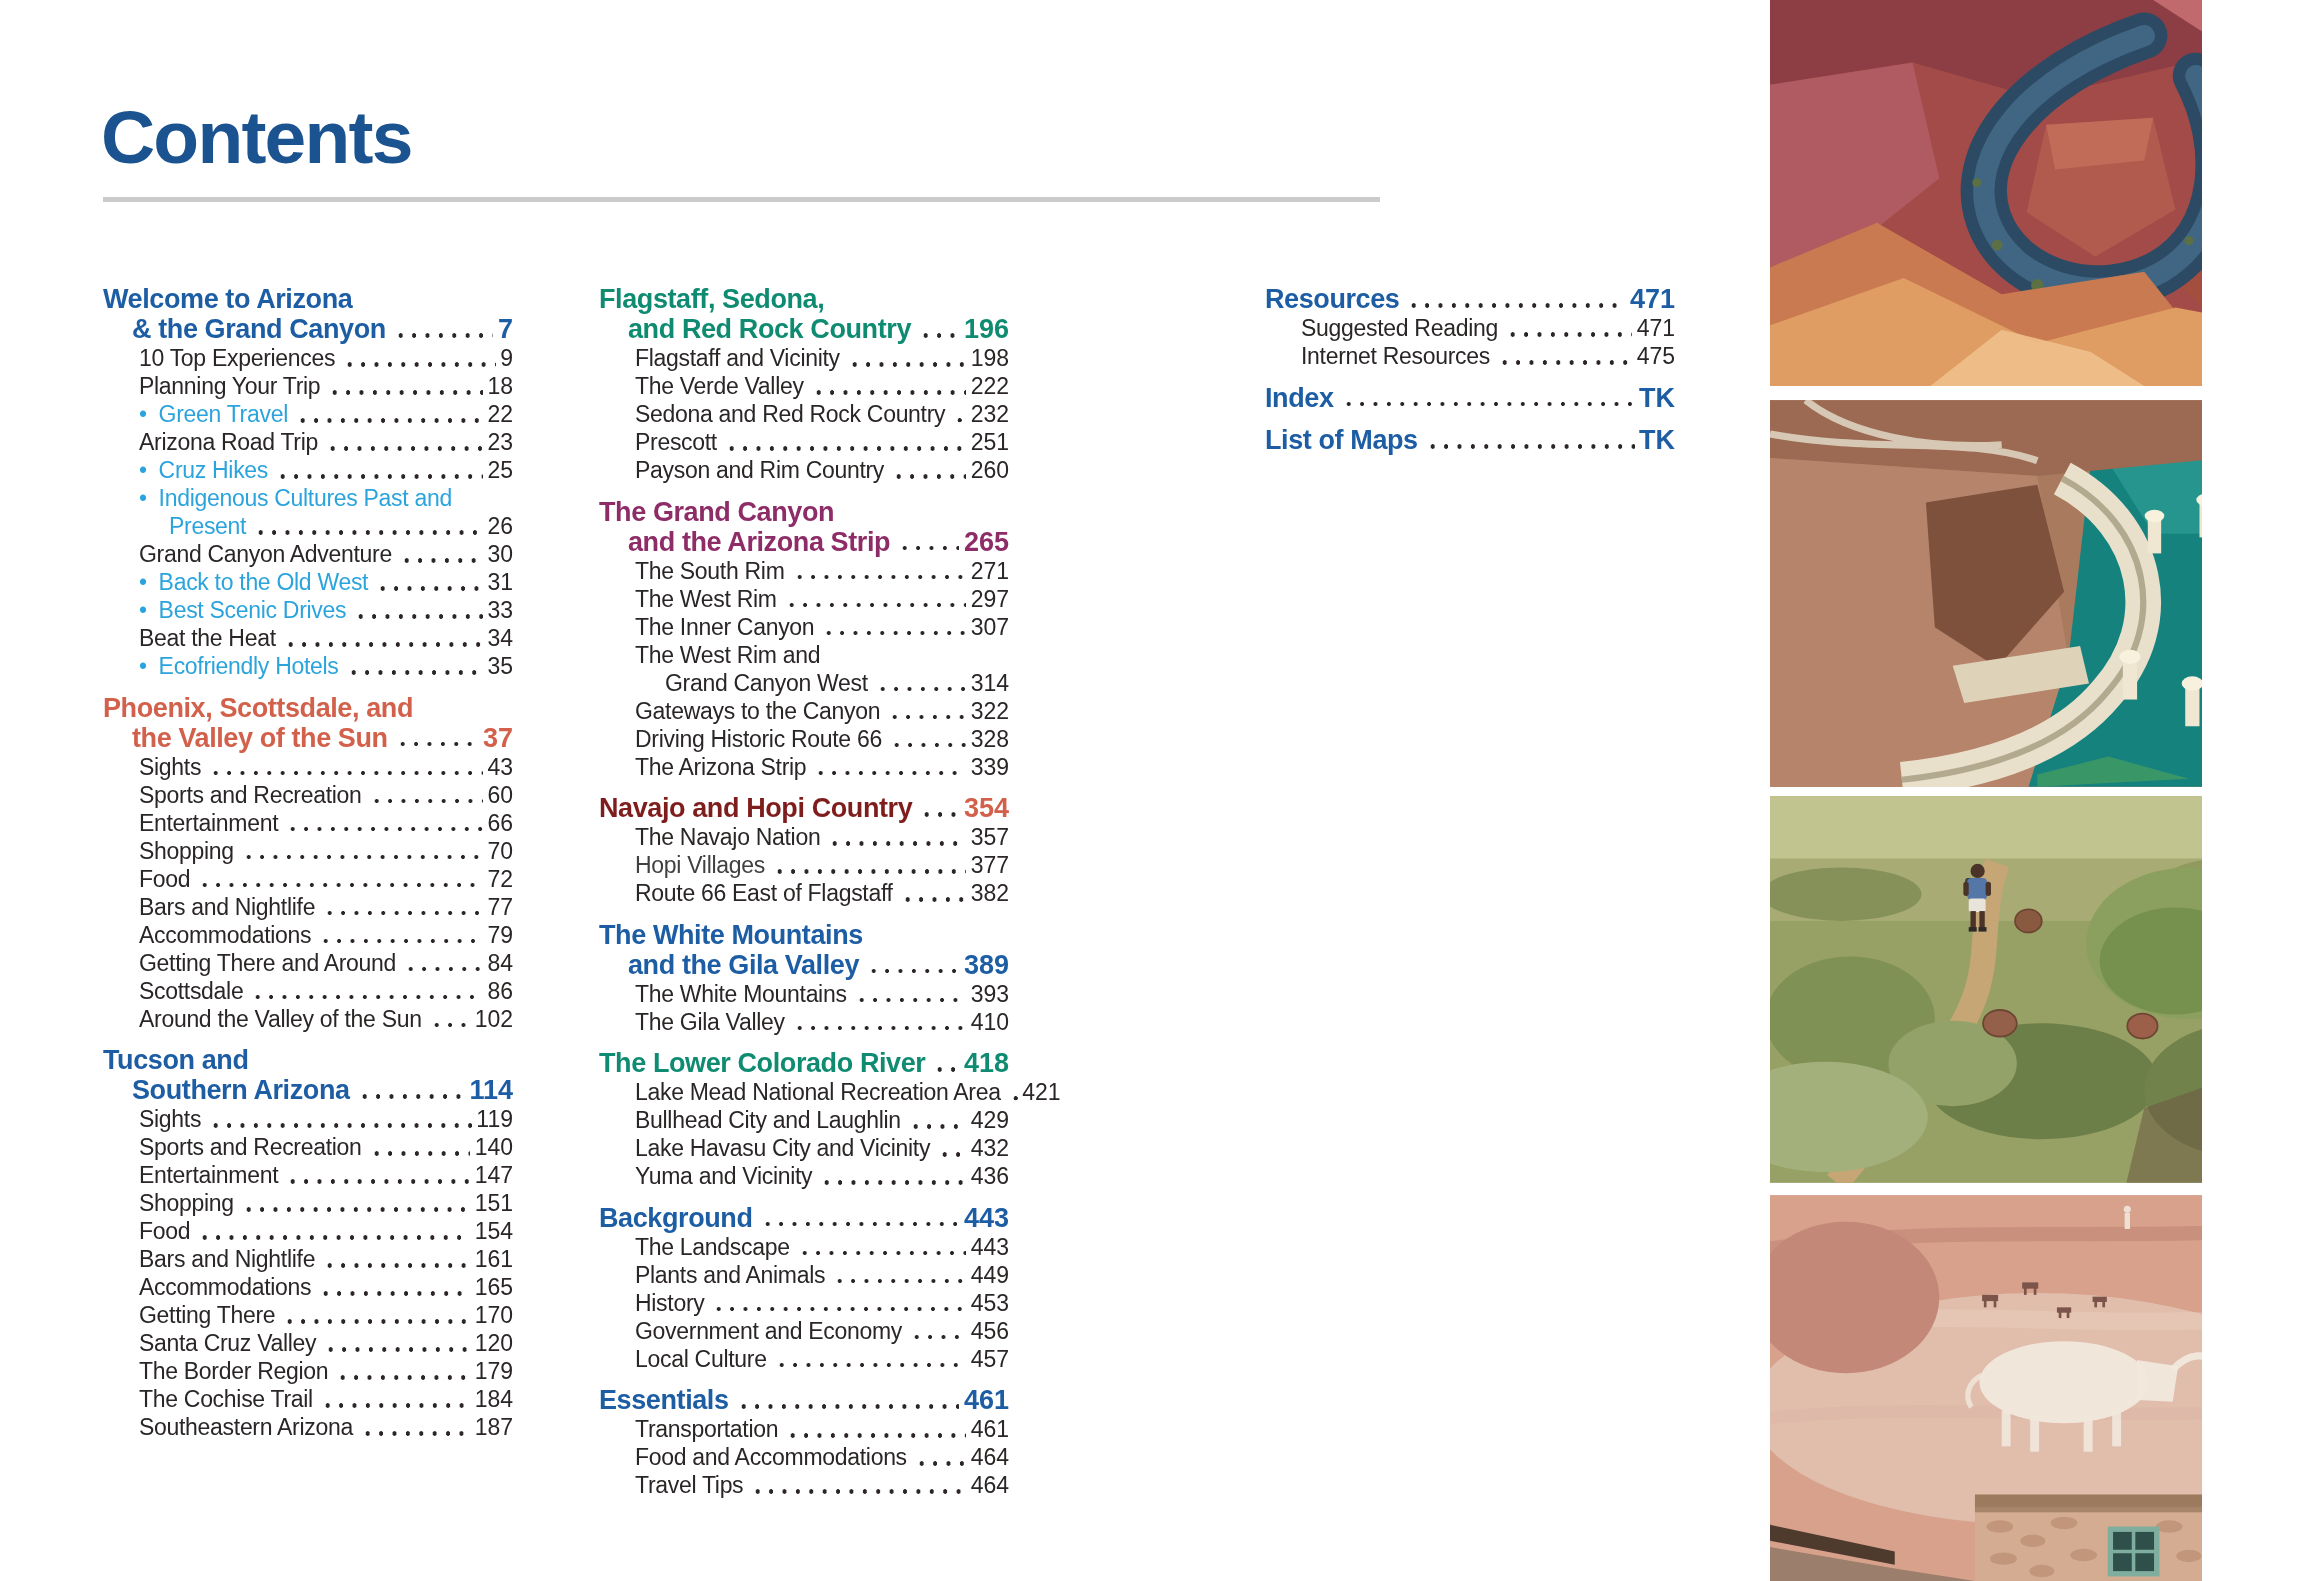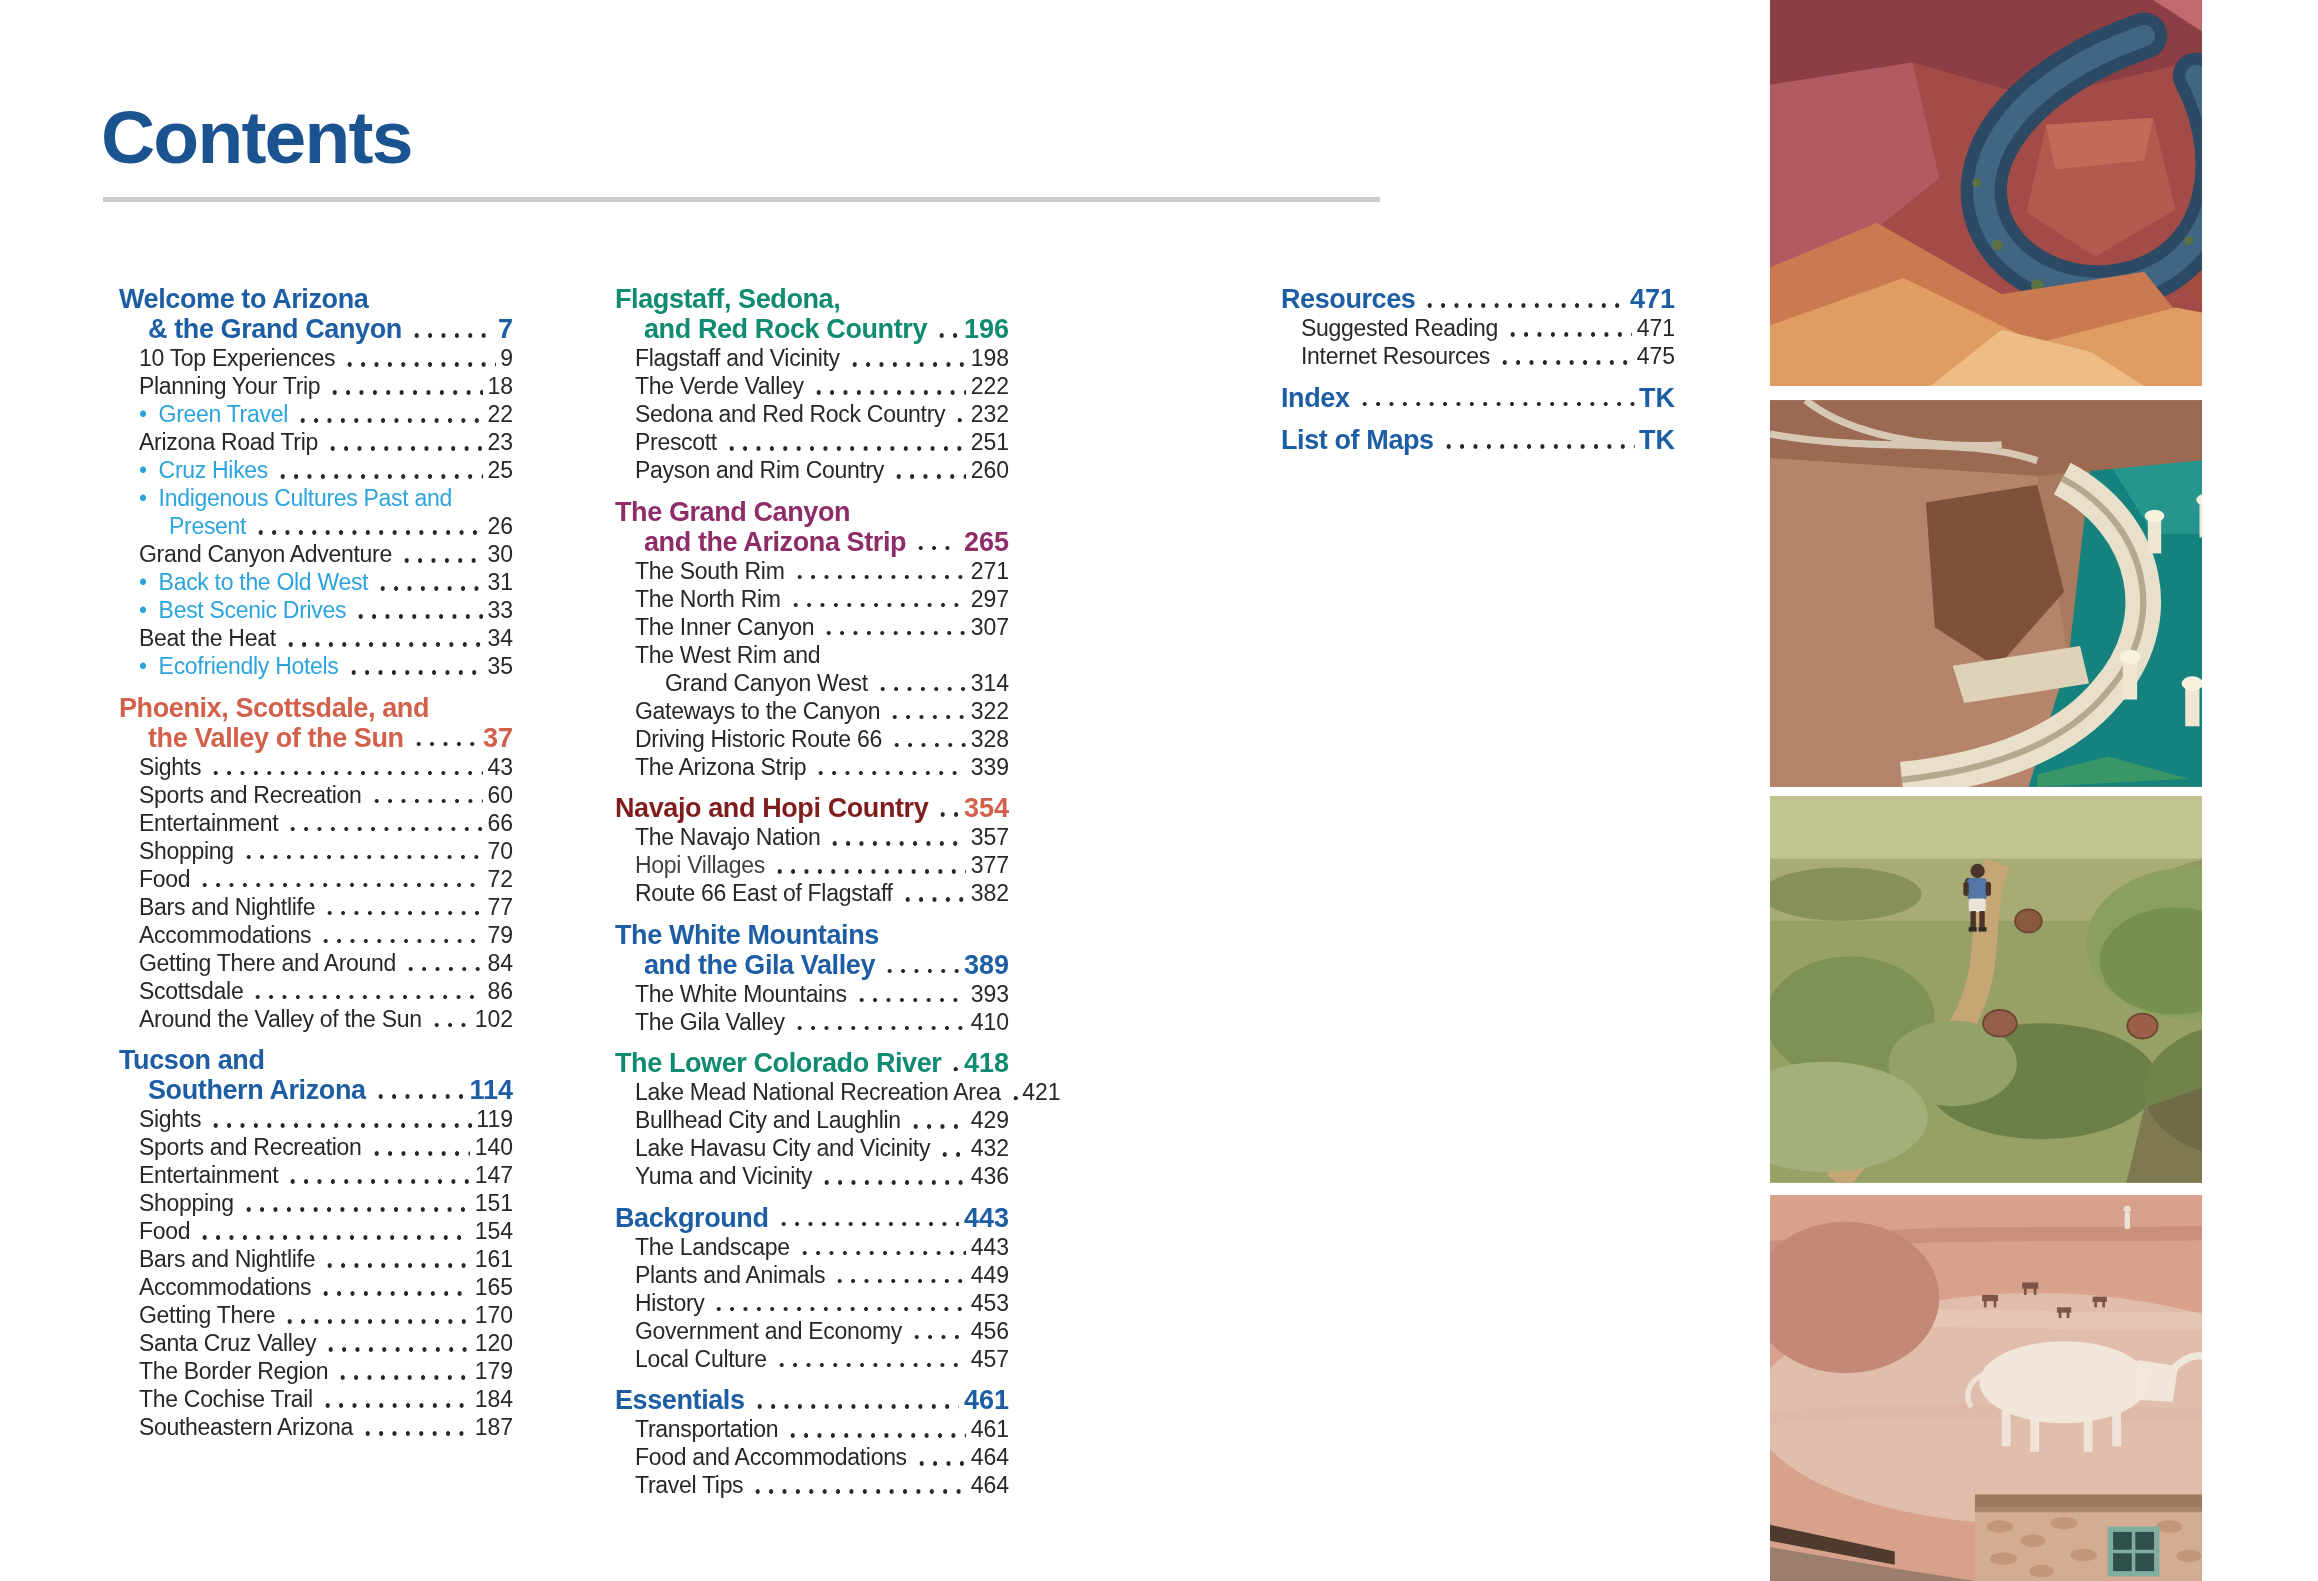--- a/index.html
+++ b/index.html
@@ -22,21 +22,21 @@
     margin:0 4.5px 5.4px 8px;
     background-image:radial-gradient(circle,#2b2526 1.8px,rgba(0,0,0,0) 2.4px);
     background-size:13.4px 4.5px;background-repeat:repeat-x;background-position:left bottom;
   }
   .item-row,.item-line{
     padding-left:36px;font-size:23px;line-height:28px;height:28px;letter-spacing:-0.3px;
   }
   .bullet{width:19.6px;flex:0 0 19.6px;font-size:23px;}
   .wrap-indent{padding-left:66px;}
   .head-line,.head-row{
-    font-weight:700;font-size:27px;line-height:30px;height:30px;letter-spacing:-0.4px;margin-left:16px;
+    font-weight:700;font-size:27px;line-height:30px;height:30px;letter-spacing:-0.4px;
   }
   .head-indent{padding-left:29px;}
   .pg{font-size:23px;color:#2b2626;letter-spacing:0;}
   .head-pg{font-weight:700;font-size:27px;}
   .head-row .leader{margin-bottom:6.2px;}
   .photo{position:absolute;left:1770px;width:548px;margin:0;overflow:hidden;}
   .photo svg{display:block;width:100%;height:100%;}
 </style>
 </head>
 <body>
@@ -286,21 +286,21 @@
           <span class="lbl" style="color: rgb(142, 44, 103);">and the Arizona Strip</span>
           <span class="leader"></span>
           <span class="pg head-pg" style="color: rgb(142, 44, 103);">265</span>
         </div>
         <div class="row item-row">
           <span class="lbl" style="color: rgb(43, 38, 38);">The South Rim</span>
           <span class="leader"></span>
           <span class="pg">271</span>
         </div>
         <div class="row item-row">
-          <span class="lbl" style="color: rgb(43, 38, 38);">The North Rim</span>
+          <span class="lbl" style="color: rgb(43, 38, 38);">The West Rim</span>
           <span class="leader"></span>
           <span class="pg">297</span>
         </div>
         <div class="row item-row">
           <span class="lbl" style="color: rgb(43, 38, 38);">The Inner Canyon</span>
           <span class="leader"></span>
           <span class="pg">307</span>
         </div>
         <div class="row item-line">
           <span class="lbl" style="color: rgb(43, 38, 38);">The West Rim and</span>

